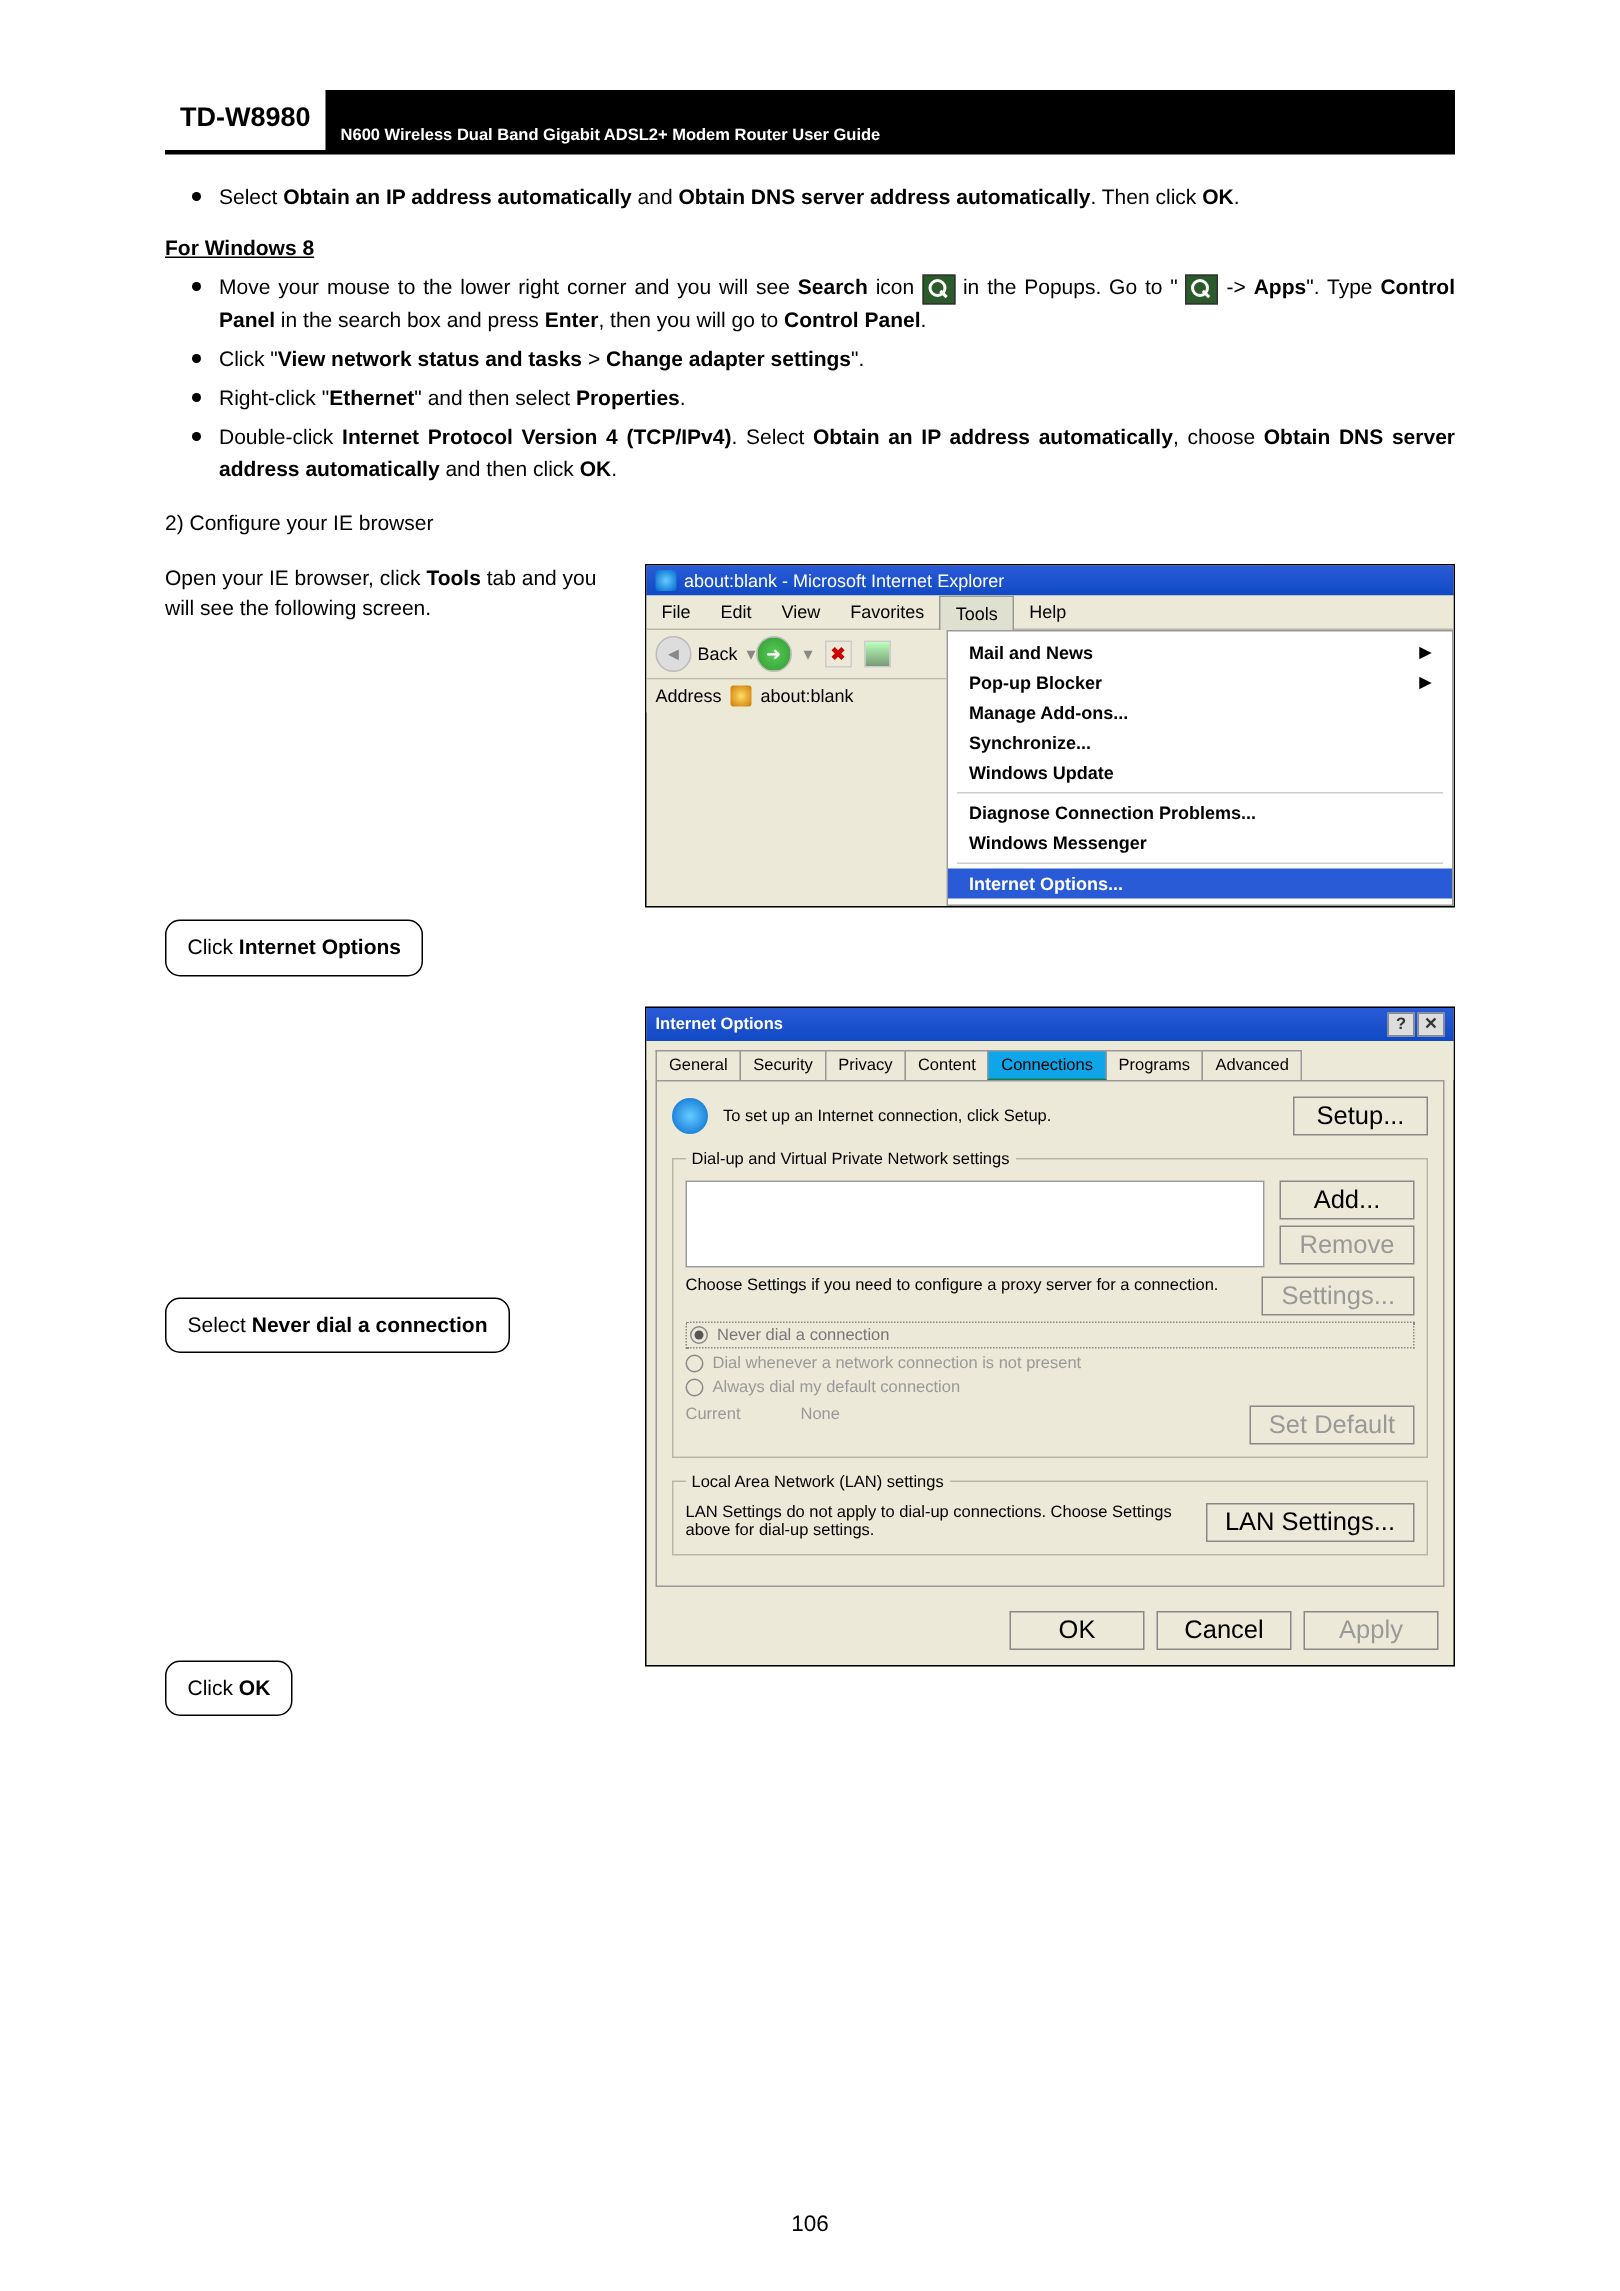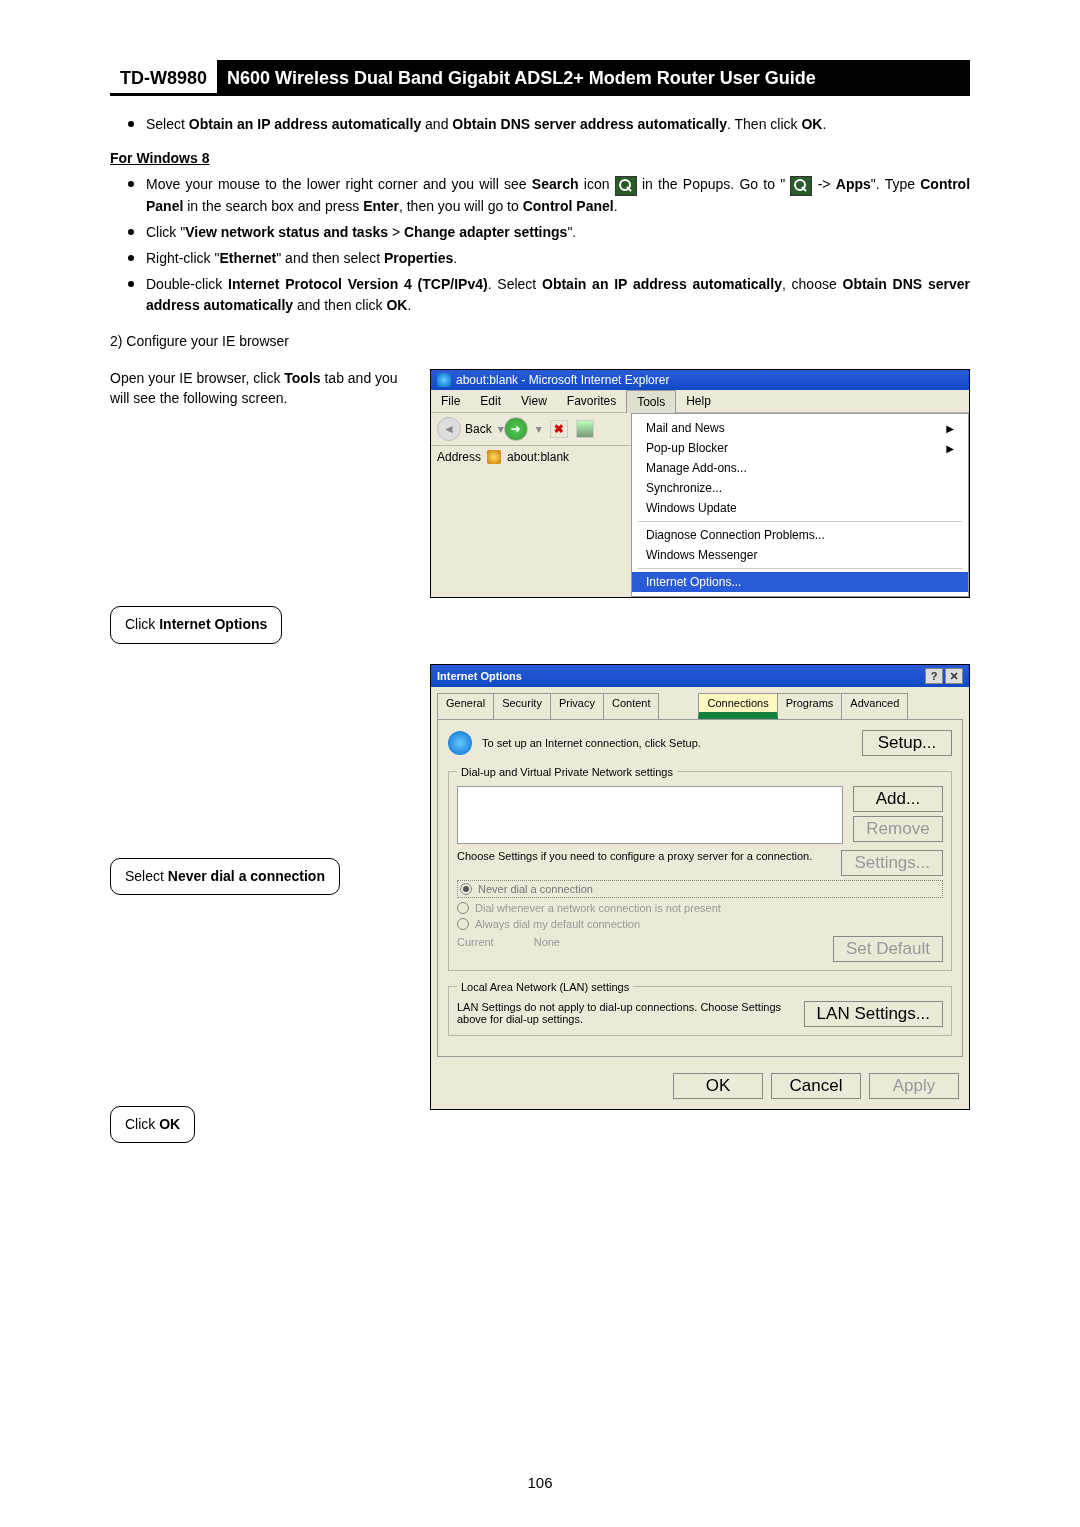--- a/index.html
+++ b/index.html
@@ -1,19 +1,19 @@
 <!DOCTYPE html>
 <html><head>
 <meta charset="utf-8">
 <style>
 body{margin:0;background:#525252;font-family:Arial,sans-serif;font-size:14px;color:#000;}
 .page{width:1080px;height:1527px;margin:0 auto;background:#fff;position:relative;box-sizing:border-box;padding:60px 110px;}
 .header-bar{display:flex;align-items:stretch;margin-bottom:18px;border-bottom:3px solid #000;}
 .model{background:#fff;padding:8px 10px 4px;font-weight:bold;font-size:18px;}
-.title{background:#000;color:#fff;padding:8px 10px 4px;font-weight:bold;font-size:18px;flex:1;}
+.title{background:#000;color:#fff;padding:24px 10px 4px;font-weight:bold;font-size:11px;flex:1;}
 ul.bul{list-style:none;padding:0 0 0 36px;margin:0 0 14px 0;}
 ul.bul>li{position:relative;margin:6px 0;line-height:1.45;}
 ul.bul>li:before{content:"";position:absolute;left:-18px;top:7px;width:6px;height:6px;background:#000;border-radius:50%;}
 b{font-weight:bold;}
 .sect-head{font-weight:bold;text-decoration:underline;margin:16px 0 8px;}
 .search-icon{display:inline-block;width:20px;height:18px;background:#2b5b2b;vertical-align:middle;position:relative;border:1px solid #333;}
 .search-icon:before{content:"";position:absolute;width:8px;height:8px;border:2px solid #fff;border-radius:50%;left:3px;top:2px;}
 .search-icon:after{content:"";position:absolute;width:2px;height:6px;background:#fff;transform:rotate(-45deg);left:12px;top:9px;}
 .step-num{margin:18px 0 6px;}
 .flex-row{display:flex;align-items:flex-start;margin-top:20px;}
@@ -37,21 +37,21 @@
 .ie-drop .item{padding:3px 14px;display:flex;justify-content:space-between;align-items:center;}
 .ie-drop .item .arr{font-size:10px;}
 .ie-drop .sep{border-top:1px solid #ccc;margin:3px 6px;}
 .ie-drop .hl{background:#2a5bd7;color:#fff;}
 
 .iod{border:1px solid #000;font-family:Tahoma,sans-serif;font-size:11px;background:#ece9d8;}
 .iod-title{background:linear-gradient(#2a5bd7,#1049c5);color:#fff;padding:3px 6px;display:flex;justify-content:space-between;align-items:center;font-weight:bold;}
 .iod-title .btns span{display:inline-block;width:16px;height:14px;background:#ddd;color:#333;text-align:center;line-height:14px;margin-left:2px;border:1px solid #888;font-size:11px;}
 .iod-tabs{display:flex;padding:6px 6px 0;background:#ece9d8;gap:0;}
 .iod-tabs span{padding:3px 8px;border:1px solid #999;border-bottom:none;background:#ece9d8;font-size:11px;margin-right:-1px;}
-.iod-tabs .active{background:#fef9c3;position:relative;z-index:2;border-bottom:7px solid #15803d;margin-left:40px;}
+.iod-tabs .active{background:#0ea5e9;position:relative;z-index:2;border-bottom:1px solid #15803d;}
 .iod-body{border:1px solid #999;margin:0 6px 6px;padding:10px;background:#ece9d8;}
 .iod-body fieldset{border:1px solid #b8b8a8;margin:10px 0;padding:8px;font-size:11px;}
 .iod-body legend{padding:0 4px;}
 .iod-btn{border:1px solid #888;background:#ece9d8;padding:2px 12px;font-size:17px;min-width:64px;text-align:center;display:inline-block;}
 .iod-btn.dis{color:#999;}
 .setup-row{display:flex;align-items:center;gap:10px;}
 .globe{width:24px;height:24px;background:radial-gradient(#6cf,#06c);border-radius:50%;flex-shrink:0;}
 .dialup-list{border:1px solid #999;background:#fff;height:56px;margin-bottom:6px;}
 .side-btns{display:flex;flex-direction:column;gap:4px;align-items:flex-end;}
 .dialup-row{display:flex;gap:10px;}
@@ -113,21 +113,21 @@
                 <span style="color:#888;margin:0 4px;">▾</span>
               <span class="ie-stop">✖</span>
               <span class="ie-home"></span>
             </div>
             <div class="ie-addr">
               <span>Address</span>
               <span style="width:14px;height:14px;background:radial-gradient(#fd6,#c70);border-radius:2px;display:inline-block;"></span>
               <span>about:blank</span>
             </div>
           </div>
-          <div class="ie-drop" style="flex:1;margin-left:0;">
+          <div class="ie-drop" style="flex:1;margin-left:0;font-weight:bold;">
             <div class="item">
                 <span>Mail and News</span>
                 <span class="arr">▶</span>
               </div>
             <div class="item">
                 <span>Pop-up Blocker</span>
                 <span class="arr">▶</span>
               </div>
             <div class="item">
                 <span>Manage Add-ons...</span>

